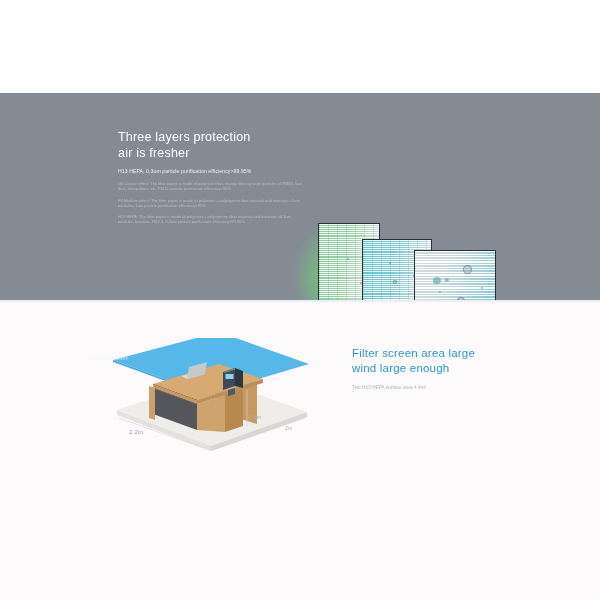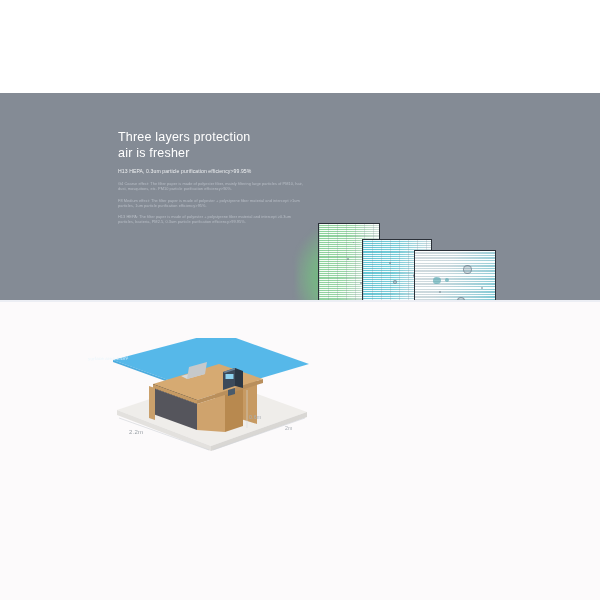--- a/index.html
+++ b/index.html
@@ -198,14 +198,19 @@
     <line x1="118" y1="112" x2="210" y2="80" stroke="#cfd2d6" stroke-width="0.6"></line>
     <line x1="152" y1="52" x2="152" y2="90" stroke="#d5d8dc" stroke-width="0.6"></line>
   </svg>
 
   <div class="plane-label">surface area 4.4m²</div>
 
   <div class="dim" style="left:129px;top:429px;">2.2m</div>
   <div class="dim small" style="left:285px;top:425px;">2m</div>
   <div class="dim small" style="left:249px;top:414px;">0.6m</div>
 
+  <div class="right-copy">
+    <div class="blue-head">Filter screen area large
+wind large enough</div>
+    <div class="blue-sub">Two H13 HEPA surface area 4.4m²</div>
+  </div>
 
 </div>
 
 </body></html>

